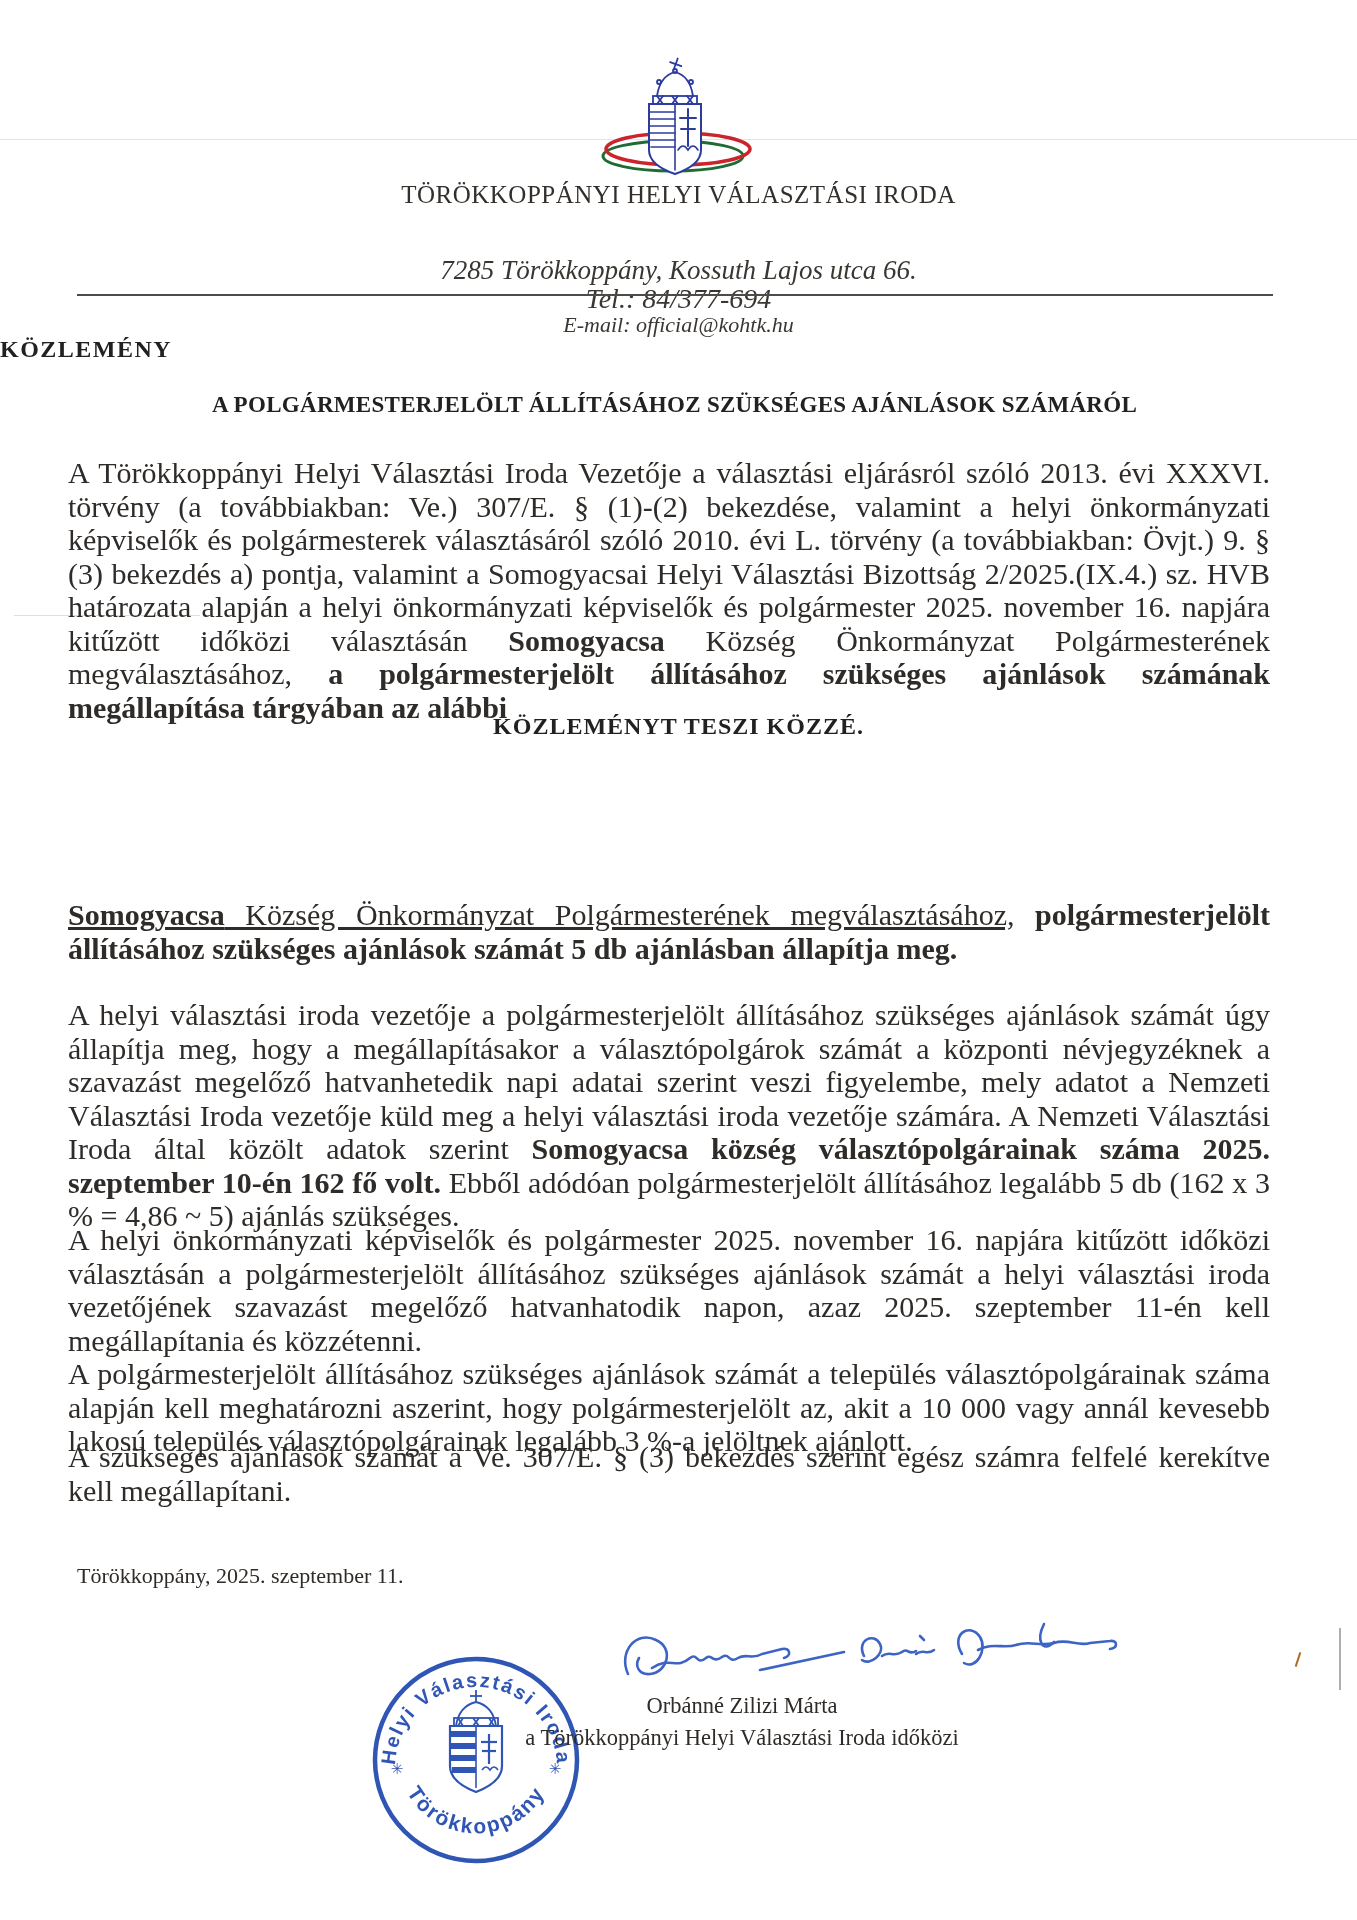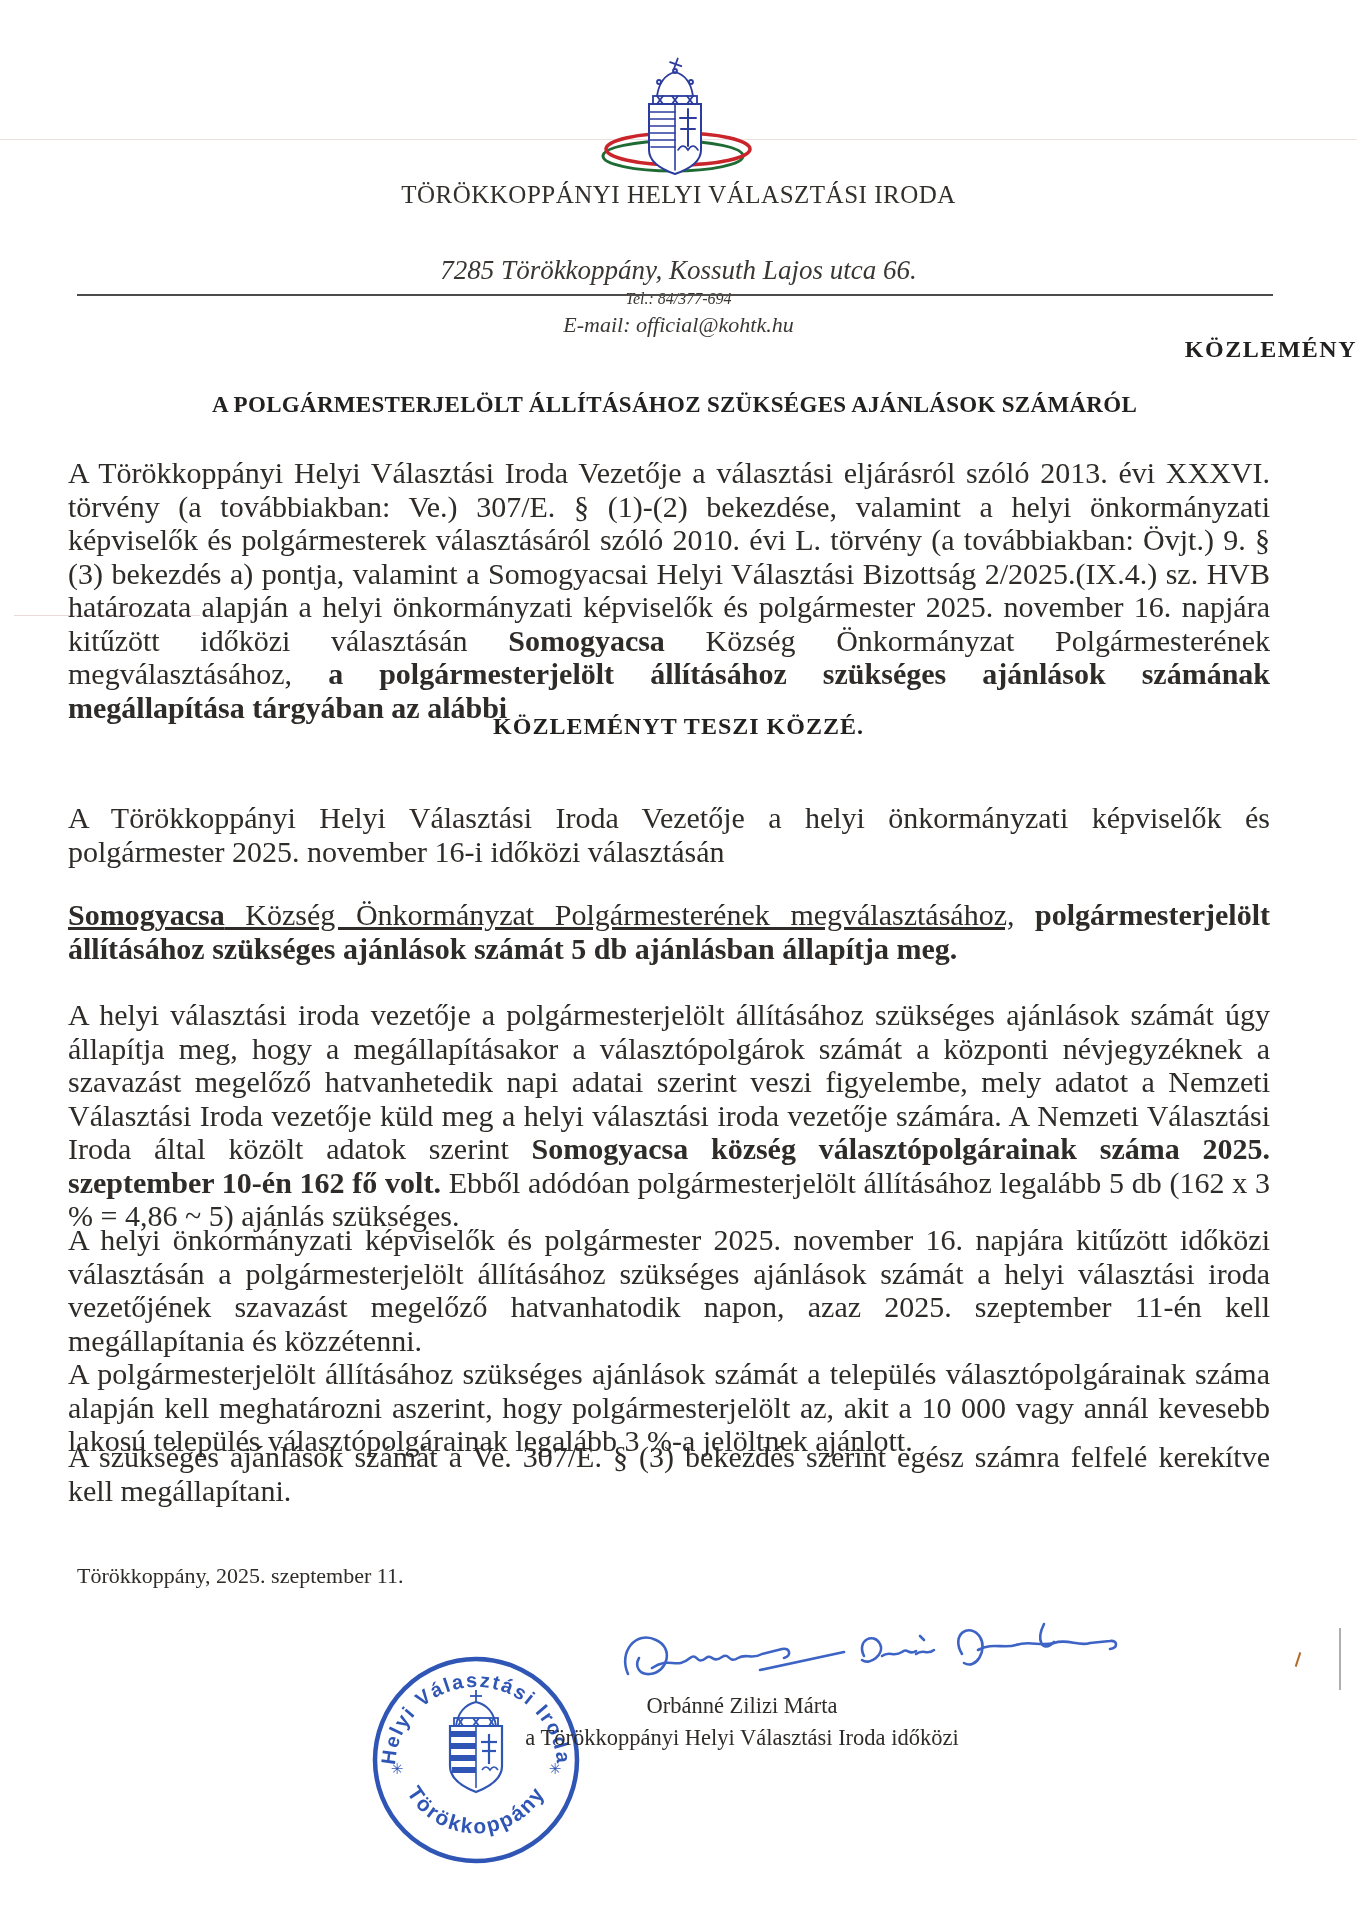--- a/index.html
+++ b/index.html
@@ -16,25 +16,25 @@
   
   .artifact{position:absolute;pointer-events:none;}
   .artifact.h1{top:139px;left:0;width:1357px;height:1px;background:#e2c6c6;opacity:.55;}
   .artifact.h2{top:615px;left:14px;width:186px;height:1px;background:#dcc0c0;opacity:.6;}
   .artifact.tick{top:1652px;left:1297px;width:2px;height:15px;background:#b06c2c;transform:rotate(18deg);}
   .artifact.vline{top:1628px;left:1339px;width:2px;height:62px;background:#9b9b9b;opacity:.8;}
   
   .header-text{left:0;right:0;top:180px;text-align:center;}
   .office-name{font-size:25px;letter-spacing:.5px;line-height:30px;color:#33302c;}
   .office-address{font-size:27px;font-style:italic;line-height:32px;color:#3a3733;margin-top:44px;}
-  .office-phone{font-size:16px;font-style:italic;line-height:26px;color:#3a3733;font-family:Liberation Serif, serif;}
+  .office-phone{font-size:28px;font-style:italic;line-height:26px;color:#3a3733;font-family:Liberation Serif, serif;}
   .office-email{font-size:22px;font-style:italic;line-height:26px;color:#3a3733;}
   .header-rule{top:294px;left:77px;width:1196px;height:2px;background:#4d4b49;}
   
-  .doc-title{left:0;right:0;top:336px;text-align:right;font-weight:bold;font-size:24px;letter-spacing:1.5px;color:#232120;}
+  .doc-title{left:0;right:0;top:336px;text-align:left;font-weight:bold;font-size:24px;letter-spacing:1.5px;color:#232120;}
   .doc-subtitle{left:0;right:8px;top:392px;text-align:center;font-weight:bold;font-size:23px;letter-spacing:.3px;color:#232120;}
   .announce-heading{left:0;right:0;top:713px;text-align:center;font-weight:bold;font-size:24px;letter-spacing:1px;color:#232120;}
   
   .para{left:68px;width:1202px;font-size:30px;line-height:33.5px;text-align:justify;color:#2e2b28;}
   .p1{top:456px;}
   .p2{top:801px;}
   .p3{top:898px;}
   .p4{top:998px;}
   .p56{top:1223px;}
   .p7{top:1440px;}
@@ -107,21 +107,20 @@
   </div>
   <div class="abs header-rule"></div>
 
   <div class="abs doc-title">KÖZLEMÉNY</div>
   <div class="abs doc-subtitle">A POLGÁRMESTERJELÖLT ÁLLÍTÁSÁHOZ SZÜKSÉGES AJÁNLÁSOK SZÁMÁRÓL</div>
 
   <div class="abs para p1"><span>A Törökkoppányi Helyi Választási Iroda Vezetője a választási eljárásról szóló 2013. évi XXXVI. törvény (a továbbiakban: Ve.) 307/E. § (1)-(2) bekezdése, valamint a helyi önkormányzati képviselők és polgármesterek választásáról szóló 2010. évi L. törvény (a továbbiakban: Övjt.) 9. § (3) bekezdés a) pontja, valamint a Somogyacsai Helyi Választási Bizottság 2/2025.(IX.4.) sz. HVB határozata alapján a helyi önkormányzati képviselők és polgármester 2025. november 16. napjára kitűzött időközi választásán </span><span style="font-weight: bold;">Somogyacsa</span><span> Község Önkormányzat Polgármesterének megválasztásához, </span><span style="font-weight: bold;">a polgármesterjelölt állításához szükséges ajánlások számának megállapítása tárgyában az alábbi</span></div>
 
   <div class="abs announce-heading">KÖZLEMÉNYT TESZI KÖZZÉ.</div>
 
-  <div class="abs para p2">A Törökkoppányi Helyi Választási Iroda Vezetője a helyi önkormányzati képviselők és polgármester 2025. november 16-i időközi választásán</div>
 
   <div class="abs para p3"><span style="font-weight: bold; text-decoration: underline;">Somogyacsa</span><span style="text-decoration: underline;"> Község Önkormányzat Polgármesterének megválasztásához,</span><span> </span><span style="font-weight: bold;">polgármesterjelölt állításához szükséges ajánlások számát 5 db ajánlásban állapítja meg.</span></div>
 
   <div class="abs para p4"><span>A helyi választási iroda vezetője a polgármesterjelölt állításához szükséges ajánlások számát úgy állapítja meg, hogy a megállapításakor a választópolgárok számát a központi névjegyzéknek a szavazást megelőző hatvanhetedik napi adatai szerint veszi figyelembe, mely adatot a Nemzeti Választási Iroda vezetője küld meg a helyi választási iroda vezetője számára. A Nemzeti Választási Iroda által közölt adatok szerint </span><span style="font-weight: bold;">Somogyacsa község választópolgárainak száma 2025. szeptember 10-én 162 fő volt.</span><span> Ebből adódóan polgármesterjelölt állításához legalább 5 db (162 x 3 % = 4,86 ~ 5) ajánlás szükséges.</span></div>
 
   <div class="abs para p56">
     <div>A helyi önkormányzati képviselők és polgármester 2025. november 16. napjára kitűzött időközi választásán a polgármesterjelölt állításához szükséges ajánlások számát a helyi választási iroda vezetőjének szavazást megelőző hatvanhatodik napon, azaz 2025. szeptember 11-én kell megállapítania és közzétenni.</div>
     <div>A polgármesterjelölt állításához szükséges ajánlások számát a település választópolgárainak száma alapján kell meghatározni aszerint, hogy polgármesterjelölt az, akit a 10 000 vagy annál kevesebb lakosú település választópolgárainak legalább 3 %-a jelöltnek ajánlott.</div>
   </div>
 

